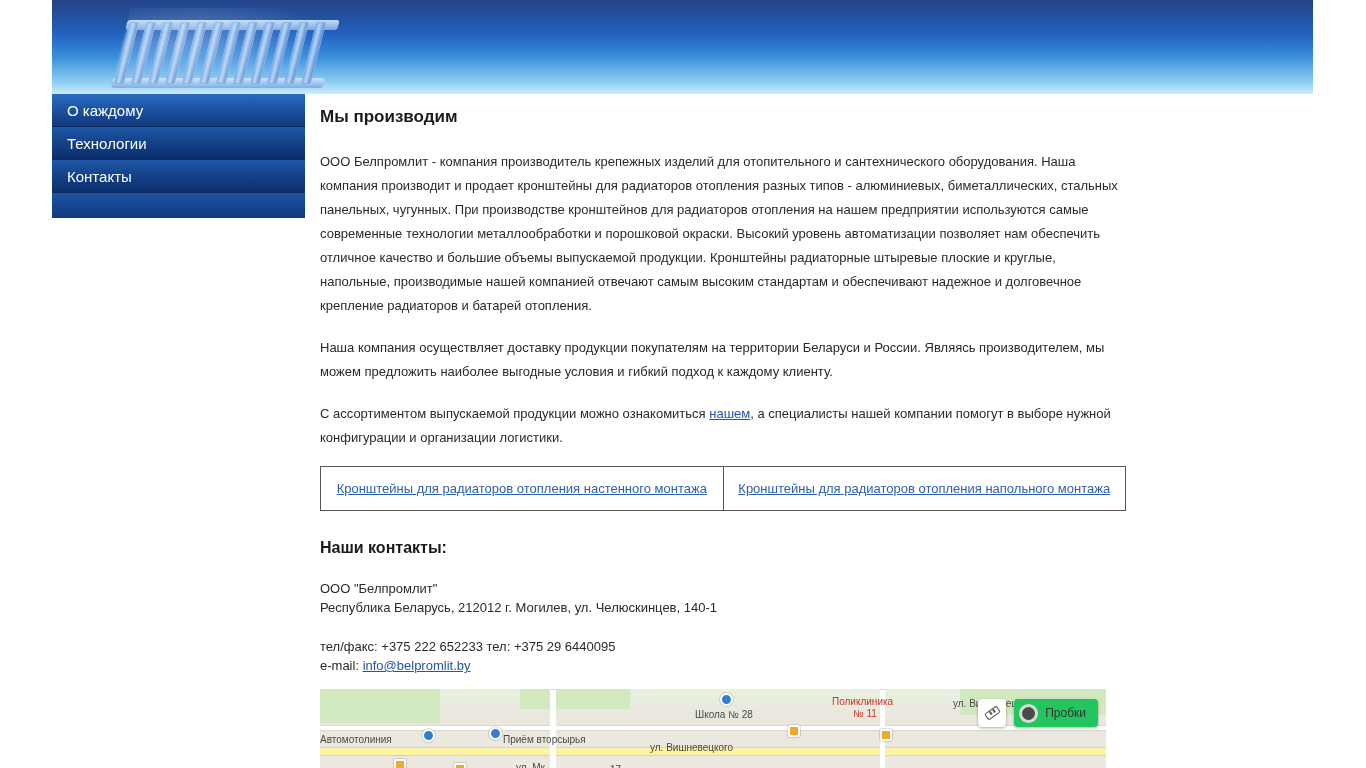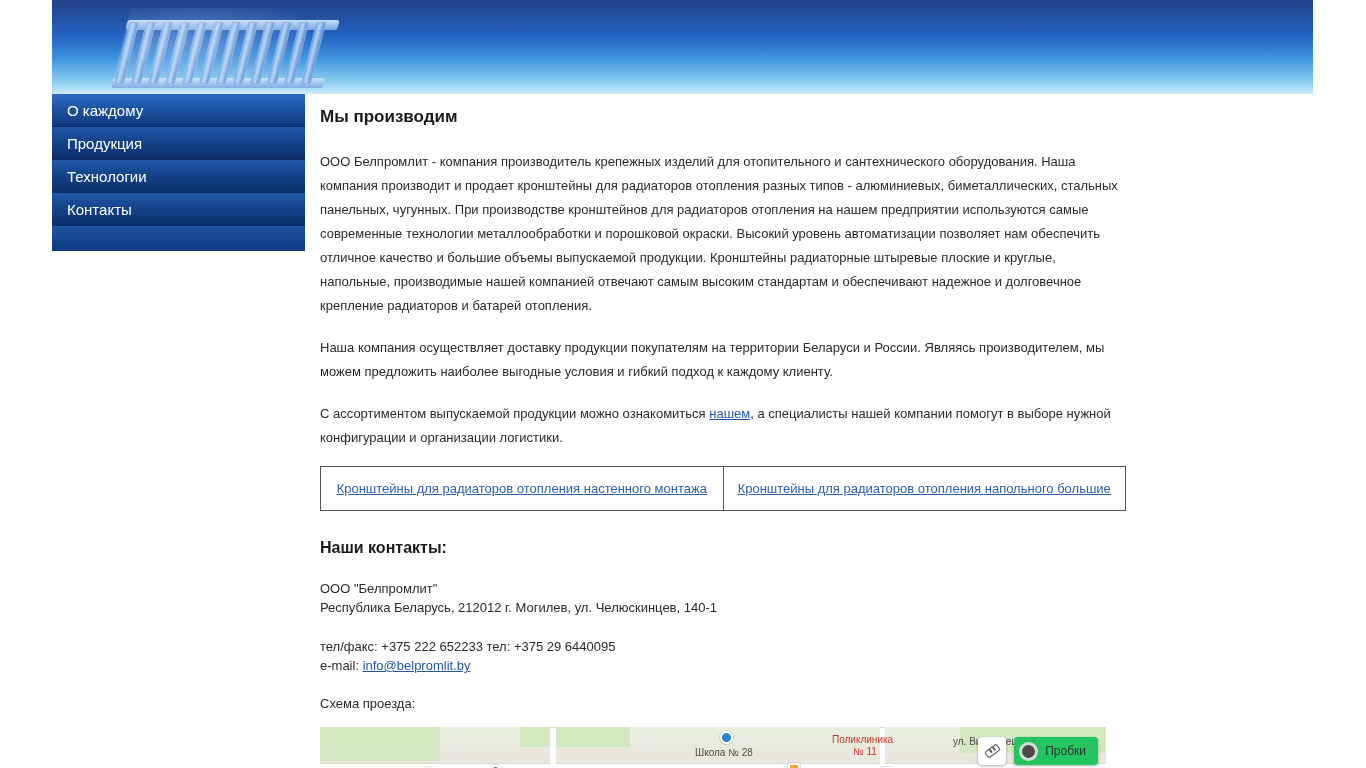--- a/index.html
+++ b/index.html
@@ -271,21 +271,20 @@
       <div class="rad-fin" style="left:138px"></div>
       <div class="rad-fin" style="left:155px"></div>
       <div class="rad-fin" style="left:172px"></div>
       <div class="rad-fin" style="left:189px"></div>
       <div class="rad-glow"></div>
     </div>
   </div>
 
   <nav class="sidebar">
     <a class="nav-item" href="#">О каждому</a>
-    <a class="nav-item" href="#">Продукция</a>
     <a class="nav-item" href="#">Технологии</a>
     <a class="nav-item" href="#">Контакты</a>
     <div class="nav-filler"></div>
   </nav>
 
   <main class="content">
 
     <h1 class="page-title">Мы производим</h1>
 
     <p class="para">ООО Белпромлит - компания производитель крепежных изделий для отопительного и сантехнического оборудования. Наша компания производит и продает кронштейны для радиаторов отопления разных типов - алюминиевых, биметаллических, стальных панельных, чугунных. При производстве кронштейнов для радиаторов отопления на нашем предприятии используются самые современные технологии металлообработки и порошковой окраски. Высокий уровень автоматизации позволяет нам обеспечить отличное качество и большие объемы выпускаемой продукции. Кронштейны радиаторные штыревые плоские и круглые, напольные, производимые нашей компанией отвечают самым высоким стандартам и обеспечивают надежное и долговечное крепление радиаторов и батарей отопления.</p>
@@ -294,37 +293,36 @@
 
     <p class="para tight"><span>С ассортиментом выпускаемой продукции можно ознакомиться </span><a class="inline-link" href="#">нашем</a><span>, а специалисты нашей компании помогут в выборе нужной конфигурации и организации логистики.</span></p>
 
     <table class="link-table">
       <tbody>
           <tr>
         <td>
           <a href="#">Кронштейны для радиаторов отопления настенного монтажа</a>
         </td>
         <td>
-          <a href="#">Кронштейны для радиаторов отопления напольного большие</a>
+          <a href="#">Кронштейны для радиаторов отопления напольного монтажа</a>
         </td>
       </tr>
     </tbody>
       </table>
 
     <h2 class="section-title">Наши контакты:</h2>
 
     <div class="contact-block">
       <div class="contact-line">ООО "Белпромлит"</div>
       <div class="contact-line">Республика Беларусь, 212012 г. Могилев, ул. Челюскинцев, 140-1</div>
       <div class="contact-gap"></div>
       <div class="contact-line">тел/факс: +375 222 652233 тел: +375 29 6440095</div>
       <div class="contact-line"><span>e-mail: </span><a class="mail-link" href="#">info@belpromlit.by</a></div>
     </div>
 
-    <div class="schema-label">Схема проезда:</div>
 
     <div class="map-wrap">
       <div class="map-canvas"></div>
 
       <div class="map-green" style="left:0; top:0; width:120px; height:34px;"></div>
       <div class="map-green" style="left:640px; top:0; width:166px; height:26px;"></div>
       <div class="map-green" style="left:200px; top:0; width:110px; height:20px;"></div>
 
       <div class="map-road major" style="left:0; top:58px; width:806px; height:9px;"></div>
       <div class="map-road" style="left:0; top:36px; width:806px; height:6px;"></div>

